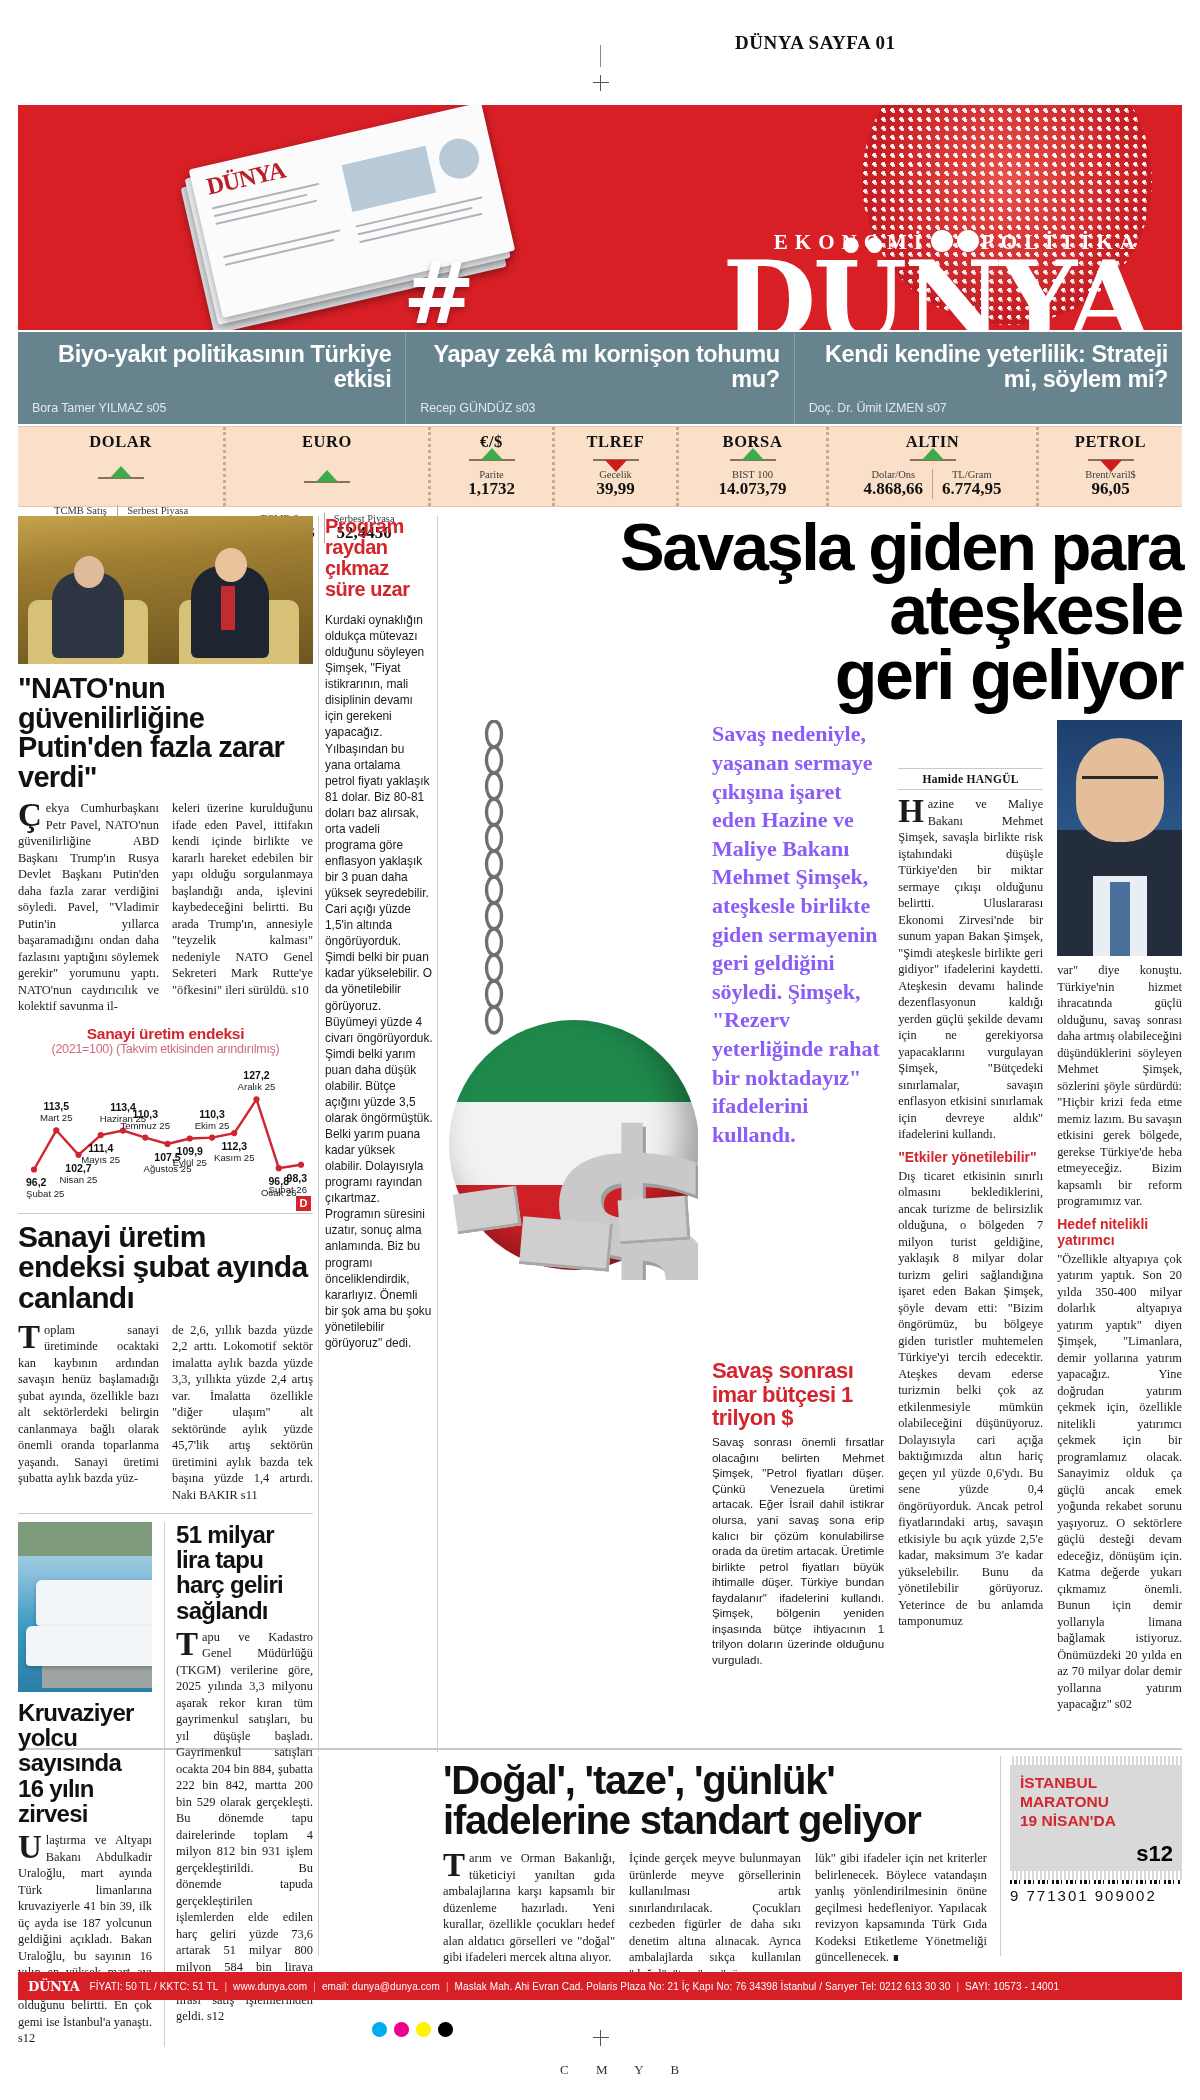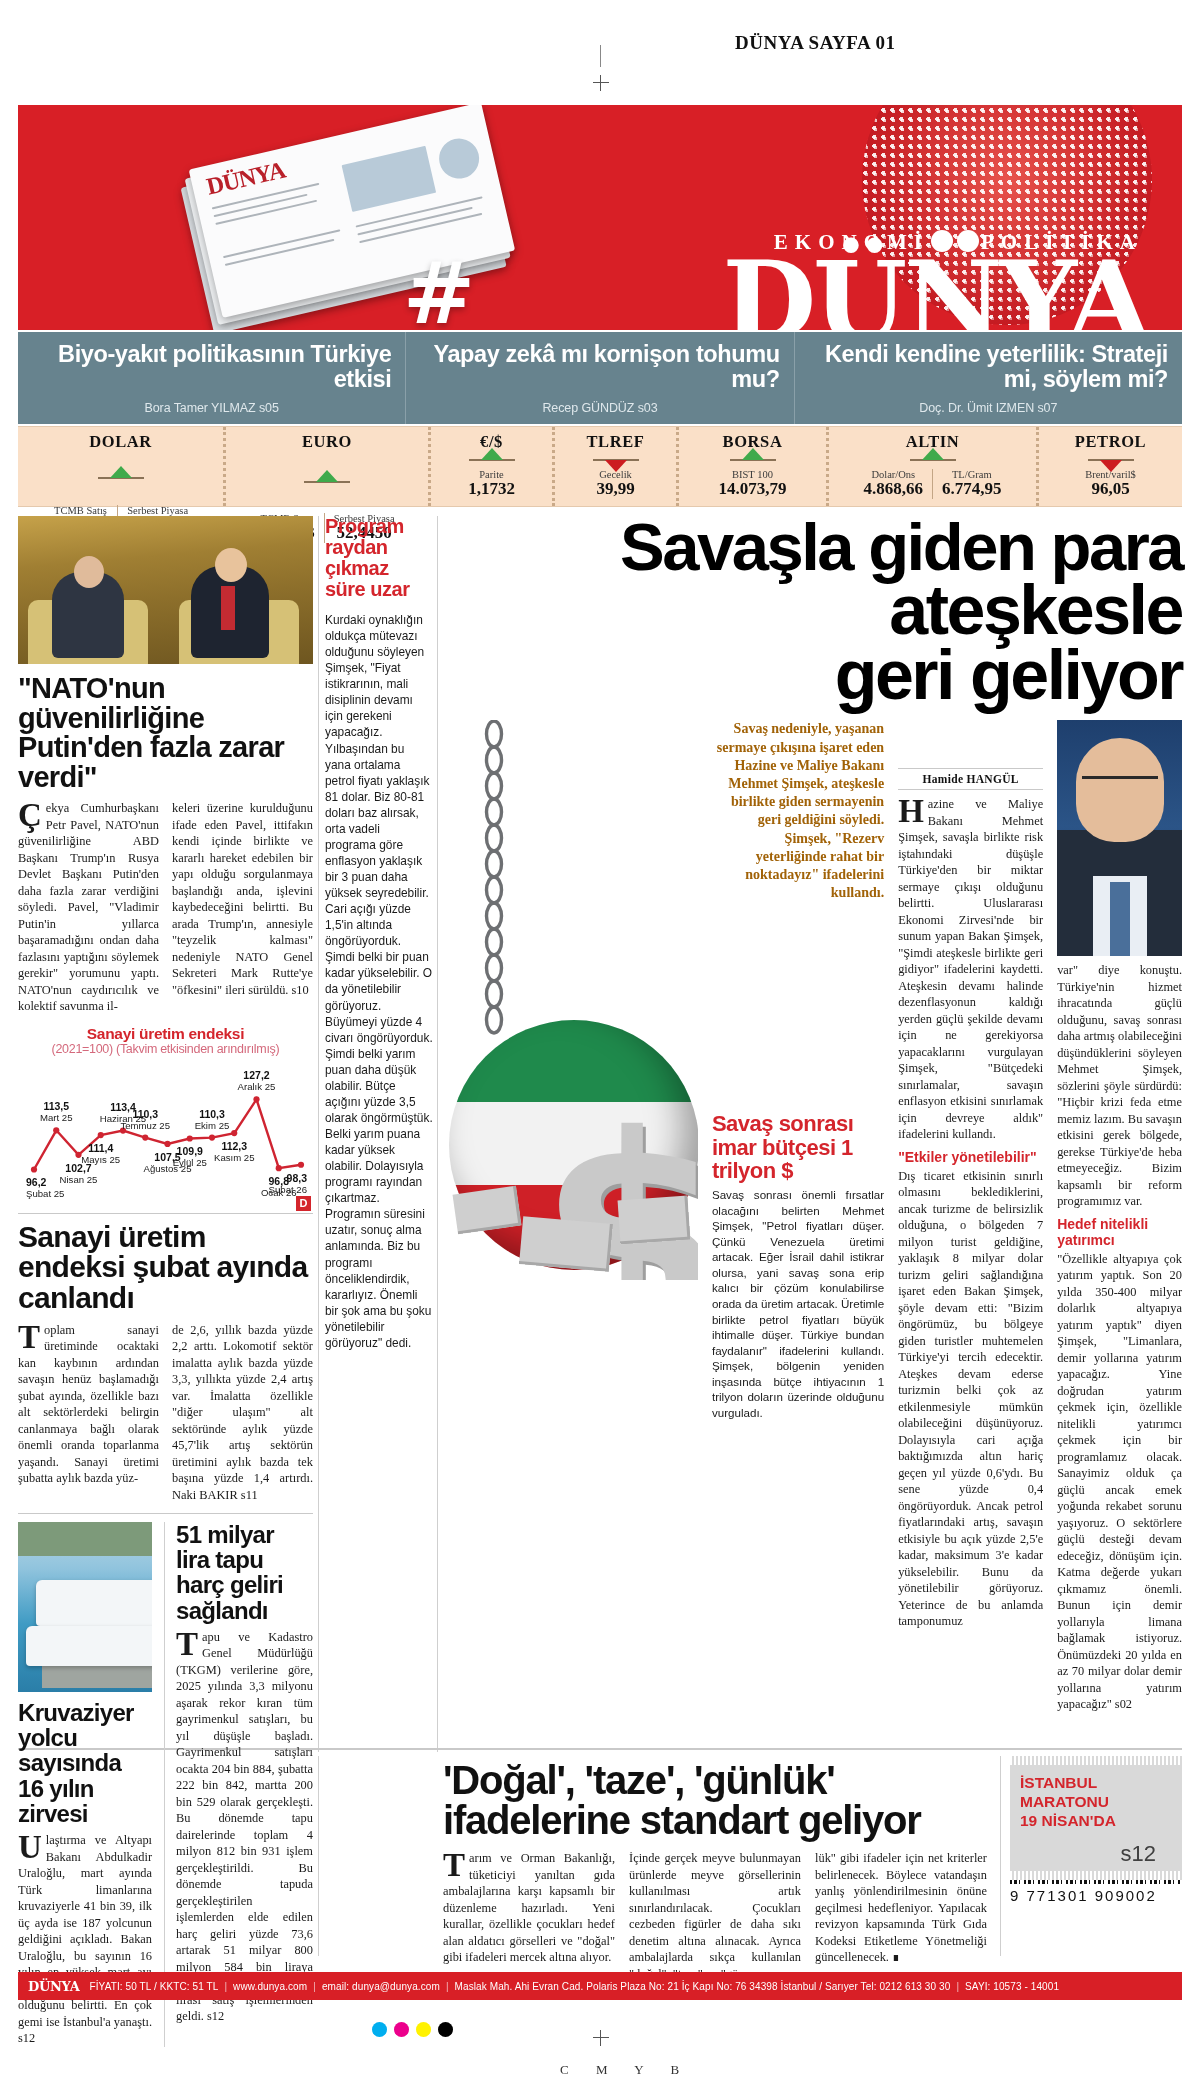--- a/index.html
+++ b/index.html
@@ -46,21 +46,21 @@
       letter-spacing:7px;font-family:"Liberation Serif",serif;white-space:nowrap;}
   .ekpol .dot{display:inline-block;width:22px;height:22px;background:#fff;border-radius:50%;
       vertical-align:-3px;margin:0 2px;}
   .brand{position:absolute;right:34px;top:145px;color:#fff;font-size:108px;line-height:.95;
       font-weight:800;letter-spacing:-3px;font-family:"DejaVu Serif",serif;white-space:nowrap;}
 
   
   .promo{position:absolute;left:18px;top:332px;width:1164px;height:92px;background:#67838e;
       display:flex;}
   .promo .cell{flex:1;position:relative;padding:10px 14px 6px;box-sizing:border-box;
-      display:flex;flex-direction:column;align-items:center;justify-content:flex-start;}
+      display:flex;flex-direction:column;align-items:flex-start;justify-content:flex-start;}
   .promo .cell + .cell{border-left:1px solid #8aa0a9;}
   .promo .ptitle{color:#fff;font-size:23.5px;font-weight:700;line-height:1.08;text-align:right;
       letter-spacing:-.4px;}
   .promo .pby{color:#dfe8ec;font-size:12.5px;margin-top:8px;text-align:right;letter-spacing:-.1px;}
 
   
   .rates{position:absolute;left:18px;top:426px;width:1164px;height:79px;background:#fae0c8;
       display:flex;border-top:1px solid #e5c9ad;border-bottom:1px solid #e5c9ad;}
   .rcell{position:relative;box-sizing:border-box;padding:5px 4px 4px;display:flex;
       flex-direction:column;align-items:center;}
@@ -136,41 +136,41 @@
   .dbadge{position:absolute;right:2px;bottom:-4px;width:15px;height:15px;background:#d4252c;
       color:#fff;font-size:11px;font-weight:700;display:flex;align-items:center;justify-content:center;}
 
   
   .kicker-red{color:#d4252c;font-weight:700;font-size:20px;line-height:1.05;letter-spacing:-.5px;}
   .mid-body{font-size:11.9px;line-height:1.35;text-align:left;margin-top:12px;}
 
   
   .mainhead{font-weight:800;letter-spacing:-2.5px;line-height:.93;font-size:67px;text-align:right;color:#000;}
   .mainhead .l2{font-size:70px;}
-  .standfirst{font-family:"Liberation Serif",serif;font-weight:700;font-size:14px;line-height:1.3;
-      text-align:right;color:#a16207;}
+  .standfirst{font-family:"Liberation Serif",serif;font-weight:700;font-size:22px;line-height:1.3;
+      color:#8b5cf6;}
   .byline{font-family:"Liberation Serif",serif;font-size:11.5px;font-weight:700;text-align:center;
       letter-spacing:.3px;}
   .sub-red{color:#d4252c;font-weight:700;font-size:14px;margin:6px 0 3px;}
 
   
   .art{position:relative;width:296px;height:560px;overflow:hidden;}
   .chain{position:absolute;left:38px;top:0;width:26px;height:320px;}
   .ball{position:absolute;left:6px;top:300px;width:250px;height:250px;border-radius:50%;
       background:linear-gradient(180deg,#1f8a4c 0 33%,#f2f2f2 33% 66%,#cf2027 66% 100%);
       box-shadow:inset -16px -18px 34px rgba(0,0,0,.35);}
   .dollar{position:absolute;left:95px;top:380px;font-size:270px;line-height:1;font-weight:800;
       color:#c9c9c9;text-shadow:3px 4px 0 #9e9e9e;font-family:"DejaVu Sans",sans-serif;}
   .rubble{position:absolute;background:#cfcfcf;box-shadow:inset -3px -3px 0 #a8a8a8;}
 
   
   .maraton{position:absolute;left:0;top:0;width:172px;height:124px;background:#d9d9d9;}
   .maraton .bars{height:9px;background:repeating-linear-gradient(90deg,#fff 0 2px,#d9d9d9 2px 4px);}
   .maraton .mt{color:#d4252c;font-weight:700;font-size:15.5px;line-height:1.22;padding:9px 0 0 10px;}
-  .maraton .s12{position:absolute;right:26px;bottom:13px;color:#404040;font-weight:400;font-size:22px;}
+  .maraton .s12{position:absolute;right:9px;bottom:13px;color:#000000;font-weight:700;font-size:22px;}
   .issn{font-size:12.5px;font-family:"Liberation Sans",sans-serif;letter-spacing:.2px;}
   .barcode{width:172px;height:74px;background:
      repeating-linear-gradient(90deg,#111 0 2px,#fff 2px 4px,#111 4px 7px,#fff 7px 9px,#111 9px 10px,#fff 10px 14px);}
   .barnums{font-size:15px;letter-spacing:2px;font-family:"Liberation Sans",sans-serif;}
 
   
   .footer{position:absolute;left:18px;top:1972px;width:1164px;height:28px;background:#d81f26;
       color:#fff;display:flex;align-items:center;padding:0 10px;box-sizing:border-box;font-size:10px;
       letter-spacing:.1px;white-space:nowrap;overflow:hidden;}
   .footer .fbrand{font-family:"DejaVu Serif",serif;font-weight:800;font-size:13px;margin-right:10px;letter-spacing:-.3px;}

